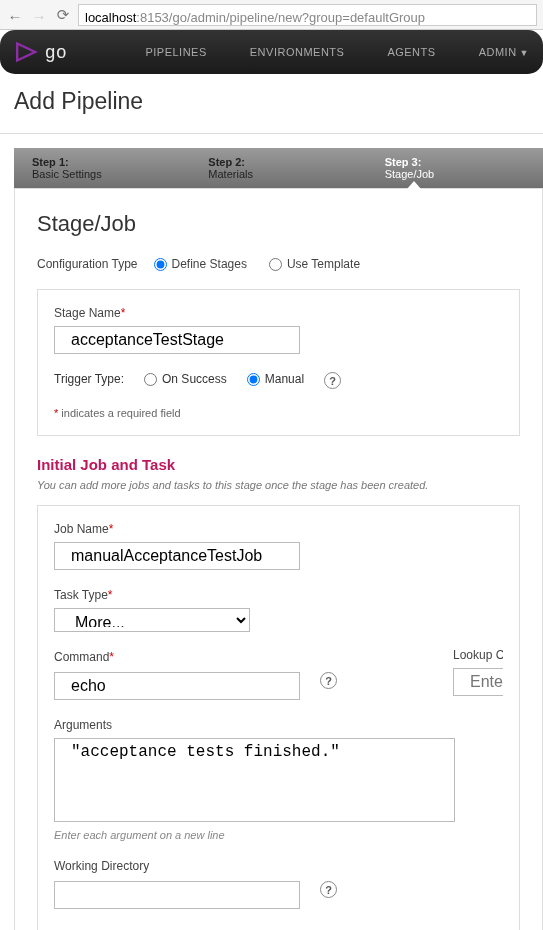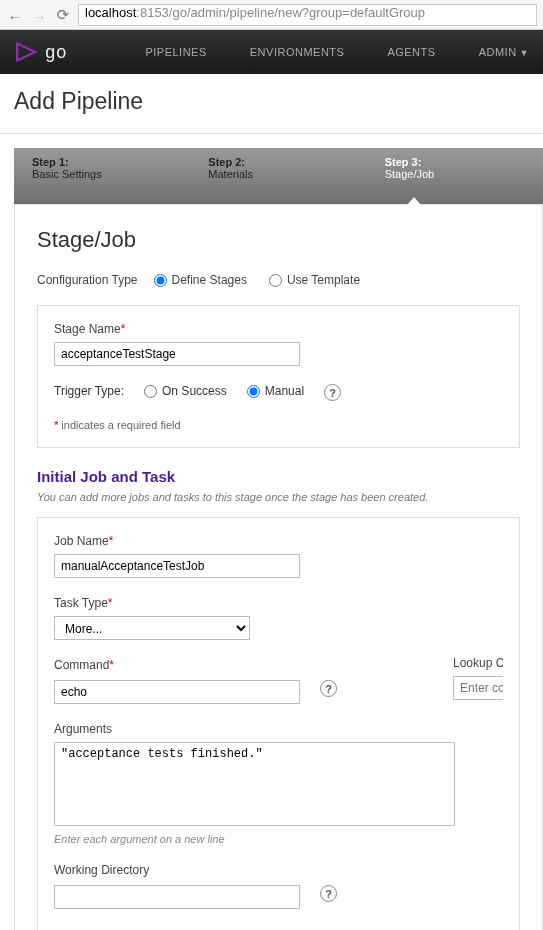--- a/index.html
+++ b/index.html
@@ -2,71 +2,71 @@
 <html><head>
 <meta charset="utf-8">
 <style>
 * { box-sizing: border-box; margin: 0; padding: 0; }
 body { font-family: Arial, Helvetica, sans-serif; font-size: 12px; color: #333; background: #fff; width: 543px; overflow: hidden; }
 
 
 .browser-bar { display: flex; align-items: center; height: 30px; padding: 0 6px; border-bottom: 1px solid #ccc; background: #f5f5f5; gap: 6px; }
 .nav-btn { width: 18px; height: 18px; display: flex; align-items: center; justify-content: center; color: #777; font-size: 15px; cursor: pointer; }
 .nav-btn.disabled { color: #ccc; }
-.url-bar { flex: 1; height: 22px; border: 1px solid #ccc; background: #fff; padding: 0 6px; font-size: 13px; color: #333; display: flex; align-items: flex-start; white-space: nowrap; overflow: hidden; }
+.url-bar { flex: 1; height: 22px; border: 1px solid #ccc; background: #fff; padding: 0 6px; font-size: 13px; color: #333; display: flex; align-items: flex-end; white-space: nowrap; overflow: hidden; }
 .url-host { color: #000; }
 .url-path { color: #888; }
 
 
-.topnav { background: #222; background: linear-gradient(#333,#1a1a1a); height: 44px; display: flex; align-items: center; padding: 0 14px; }
+.topnav { background: #222; background: linear-gradient(#333,#1a1a1a); height: 44px; display: flex; align-items: center; padding: 0 14px; border-radius: 15px; }
 .logo { width: 26px; height: 26px; margin-right: 6px; }
 .logo-text { color: #eee; font-size: 18px; letter-spacing: 1px; font-weight: 300; }
 .nav-spacer { width: 80px; }
 .nav-items { display: flex; gap: 43px; }
 .nav-item { color: #aaa; font-size: 11px; letter-spacing: 0.5px; cursor: pointer; }
 .nav-item .caret { font-size: 9px; margin-left: 3px; }
 
 
 .page-title { font-size: 23px; font-weight: 400; color: #333; padding: 14px 14px 18px; }
 hr.sep { border: none; border-top: 1px solid #ddd; margin: 0 0 0 0; }
 
 
-.wizard { display: flex; background: linear-gradient(#9a9a9a,#6f6f6f); height: 56px; margin: 14px 0 0 14px; }
+.wizard { display: flex; background: linear-gradient(#9a9a9a,#6f6f6f); height: 40px; margin: 14px 0 0 14px; }
 .wiz-step { flex: 1; padding: 8px 18px; font-size: 11px; color: #222; position: relative; }
 .wiz-step .s1 { font-weight: bold; }
 .wiz-step.active { color: #fff; }
 .wiz-pointer { position: absolute; bottom: -1px; left: 40px; width: 0; height: 0; border-left: 7px solid transparent; border-right: 7px solid transparent; border-bottom: 8px solid #fff; display: none; }
 .wiz-step.active .wiz-pointer { display: block; }
 
 
 .pane { border: 1px solid #ddd; margin: 0 0 0 14px; padding: 22px 22px 0; background: #fff; }
 .section-heading { font-size: 22px; font-weight: 400; margin-bottom: 20px; color: #333; }
 
 .radio-row { display: flex; align-items: center; gap: 8px; font-size: 12px; color: #444; margin-bottom: 18px; }
 .radio-row .lbl { margin-right: 8px; }
 .radio-row label { margin-right: 14px; display: flex; align-items: center; gap: 5px; }
 input[type=radio] { width: 13px; height: 13px; }
 
 .box { border: 1px solid #ddd; padding: 16px; margin-bottom: 20px; }
 .field-label { font-size: 12px; color: #444; margin-bottom: 6px; display: block; }
 .req { color: #c00; }
-input[type=text], textarea, select { border: 1px solid #bbb; font-size: 12px; padding: 4px 6px; background: #fff; width: 246px; font-family: inherit; }
+input[type=text], textarea, select { border: 1px solid #bbb; font-size: 16px; padding: 4px 16px; background: #fff; width: 246px; font-family: inherit; }
 textarea { width: 401px; height: 84px; resize: none; font-family: "Courier New", monospace; }
 select { width: 196px; height: 24px; }
 
 .field-group { margin-bottom: 18px; }
 .inline-row { display: flex; align-items: flex-start; gap: 20px; margin-top: 8px; }
 
 .help-icon { display: inline-flex; align-items: center; justify-content: center; width: 17px; height: 17px; border: 1px solid #888; border-radius: 50%; font-size: 11px; color: #555; font-weight: bold; }
 
 .note { font-size: 11px; color: #666; }
 .note .req { font-weight: normal; }
 .hint { font-size: 11px; color: #888; font-style: italic; margin-top: 4px; }
 
-.sub-heading { font-size: 15px; font-weight: bold; margin: 2px 0 6px; color: #4c1d95; }
+.sub-heading { font-size: 15px; font-weight: bold; margin: 2px 0 6px; color: #be185d; }
 .sub-desc { font-size: 11px; color: #777; font-style: italic; margin-bottom: 14px; }
 
 .side-col { float: right; width: 50px; margin-top: -2px; overflow: hidden; white-space: nowrap; }
 .side-col .sl { font-size: 12px; color: #444; margin-bottom: 6px; }
 .side-col input { width: 120px; color: #999; }
 </style>
 </head>
 <body>
 
 <div class="browser-bar">

